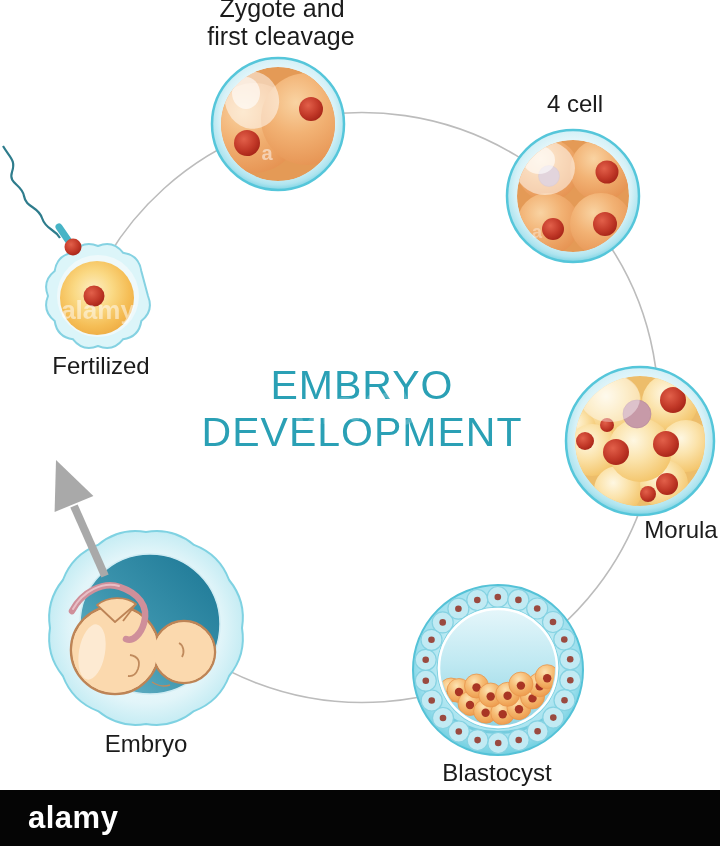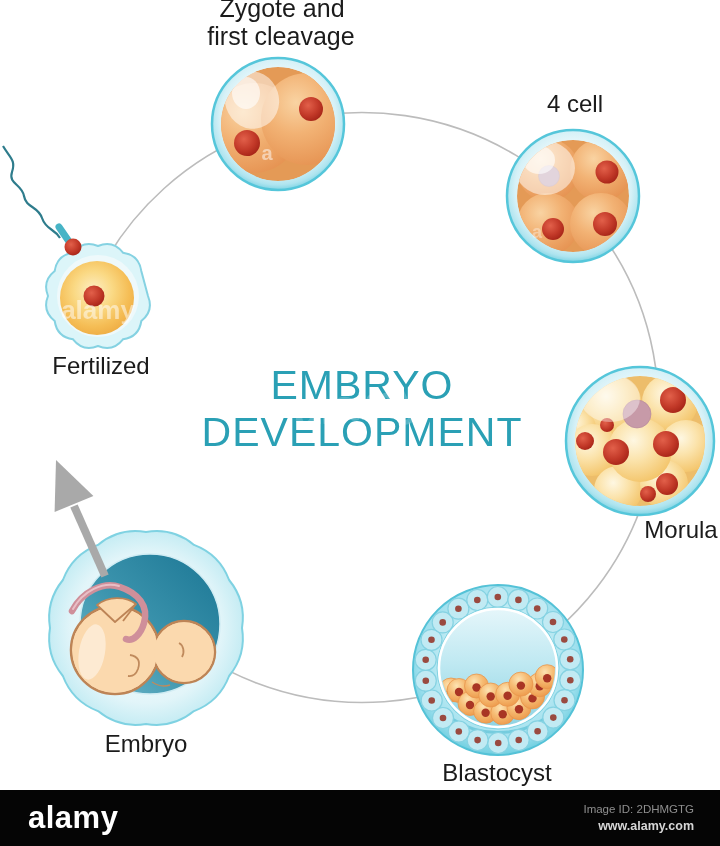--- a/index.html
+++ b/index.html
@@ -254,17 +254,13 @@
   <text class="lbl" x="146" y="752" text-anchor="middle">Embryo</text>
 
   <text class="title-txt" x="362" y="399" text-anchor="middle" fill="#2aa0b5">EMBRYO</text>
   <text class="title-txt" x="362" y="446" text-anchor="middle" fill="#2aa0b5">DEVELOPMENT</text>
   <text class="wm" x="360" y="420" font-size="46" text-anchor="middle" opacity="0.2" transform="rotate(-6 360 420)">alamy</text>
 </svg>
 </div>
 
 <div class="footer">
   <span class="logo">alamy</span>
-  <div class="meta">
-    <div class="id">Image ID: 2DHMGTG</div>
-    <div class="url">www.alamy.com</div>
-  </div>
 </div>
 
 </body></html>

